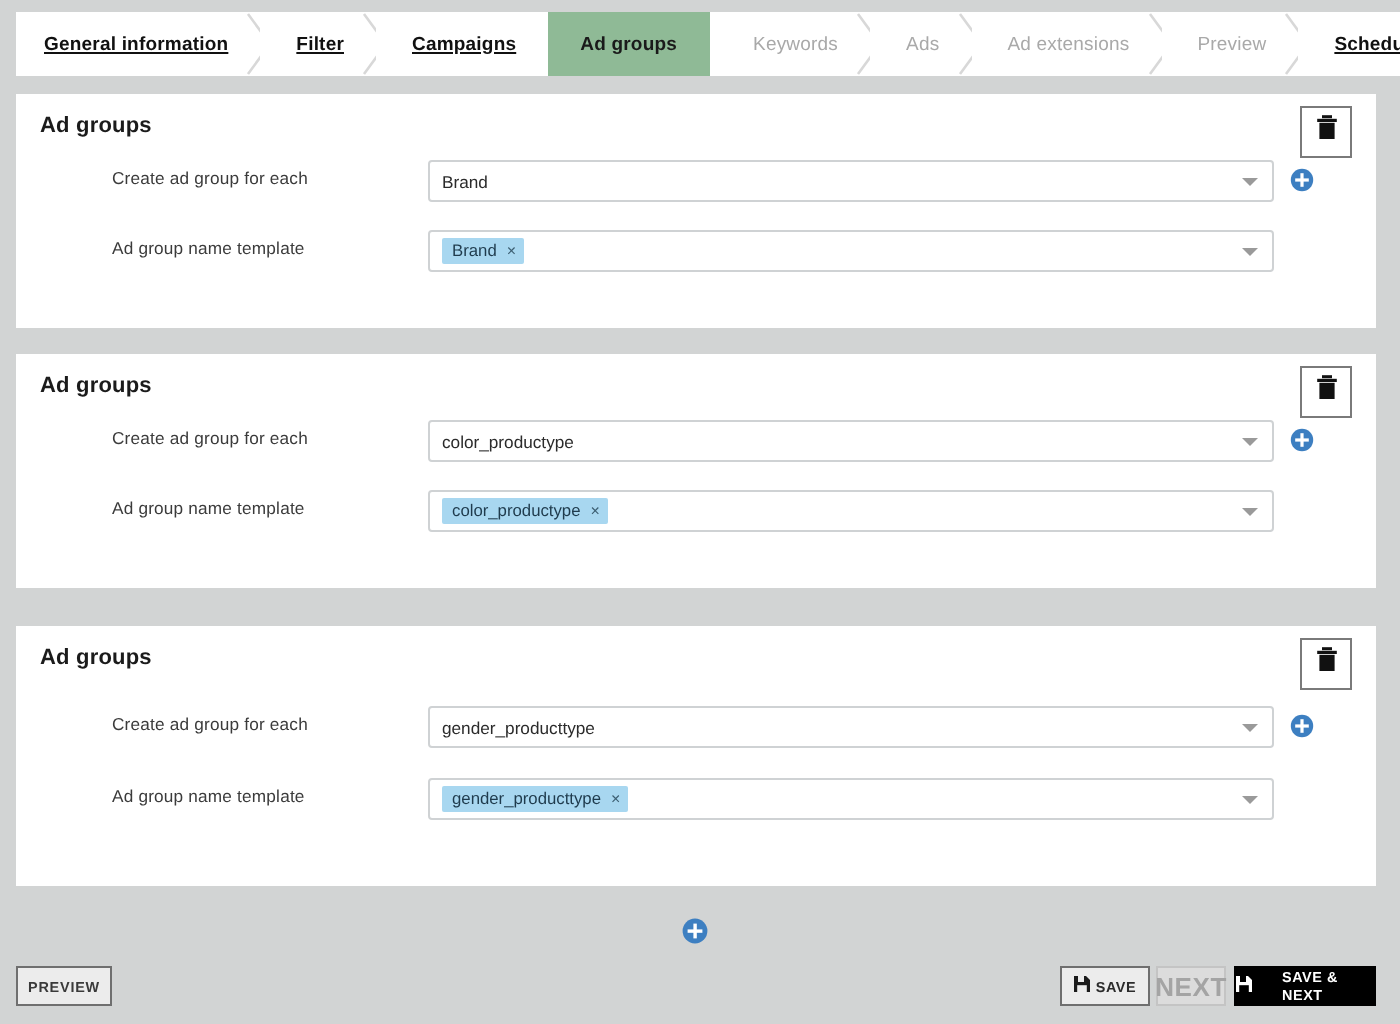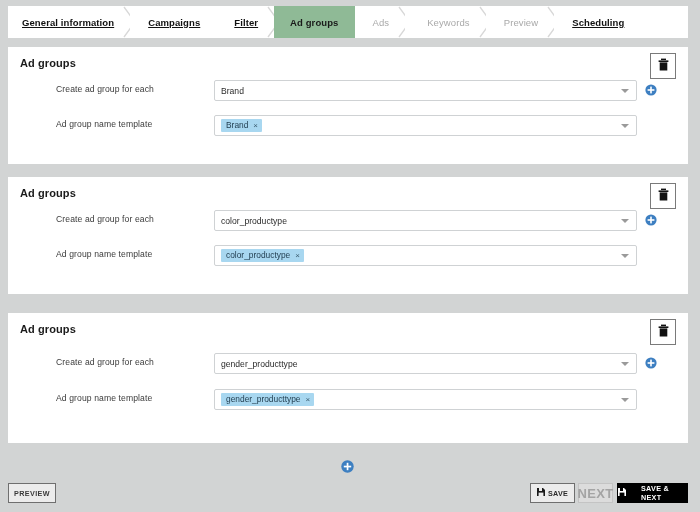--- a/index.html
+++ b/index.html
@@ -172,59 +172,67 @@
     <div class="tab done">
       <span>General information</span>
       <span class="chev">
         <svg width="14" height="32" viewBox="0 0 14 32">
             <path d="M1 1 L12 16 L1 31" fill="none" stroke="#d8d8d8" stroke-width="1.3"></path>
           </svg>
       </span>
     </div>
 
     <div class="tab done" style="padding-left:18px">
+      <span>Filter</span>
+      <span class="chev">
+        <svg width="14" height="32" viewBox="0 0 14 32">
+            <path d="M1 1 L12 16 L1 31" fill="none" stroke="#d8d8d8" stroke-width="1.3"></path>
+          </svg>
+      </span>
+    </div>
+
+    <div class="tab done" style="padding-left:18px">
       <span>Campaigns</span>
-    </div>
-
-    <div class="tab done" style="padding-left:18px">
-      <span>Filter</span>
-      <span class="chev">
-        <svg width="14" height="32" viewBox="0 0 14 32">
-            <path d="M1 1 L12 16 L1 31" fill="none" stroke="#d8d8d8" stroke-width="1.3"></path>
-          </svg>
-      </span>
     </div>
 
     <div class="tab active" style="padding-left:16px">
       <span>Ad groups</span>
       <span class="wedge">
         <svg width="14" height="32" viewBox="0 0 14 32">
             <path d="M0 0 L13 16 L0 32 Z" fill="#8fba96"></path>
           </svg>
       </span>
     </div>
 
+    <div class="tab" style="padding-left:22px">
+      <span>Keywords</span>
+      <span class="chev">
+        <svg width="14" height="32" viewBox="0 0 14 32">
+            <path d="M1 1 L12 16 L1 31" fill="none" stroke="#d8d8d8" stroke-width="1.3"></path>
+          </svg>
+      </span>
+    </div>
+
     <div class="tab" style="padding-left:18px">
       <span>Ads</span>
       <span class="chev">
         <svg width="14" height="32" viewBox="0 0 14 32">
             <path d="M1 1 L12 16 L1 31" fill="none" stroke="#d8d8d8" stroke-width="1.3"></path>
           </svg>
       </span>
     </div>
 
-    <div class="tab" style="padding-left:22px">
-      <span>Keywords</span>
-      <span class="chev">
-        <svg width="14" height="32" viewBox="0 0 14 32">
-            <path d="M1 1 L12 16 L1 31" fill="none" stroke="#d8d8d8" stroke-width="1.3"></path>
-          </svg>
-      </span>
-    </div>
-
+    <div class="tab" style="padding-left:18px">
+      <span>Ad extensions</span>
+      <span class="chev">
+        <svg width="14" height="32" viewBox="0 0 14 32">
+            <path d="M1 1 L12 16 L1 31" fill="none" stroke="#d8d8d8" stroke-width="1.3"></path>
+          </svg>
+      </span>
+    </div>
 
     <div class="tab" style="padding-left:18px">
       <span>Preview</span>
       <span class="chev">
         <svg width="14" height="32" viewBox="0 0 14 32">
             <path d="M1 1 L12 16 L1 31" fill="none" stroke="#d8d8d8" stroke-width="1.3"></path>
           </svg>
       </span>
     </div>
 

